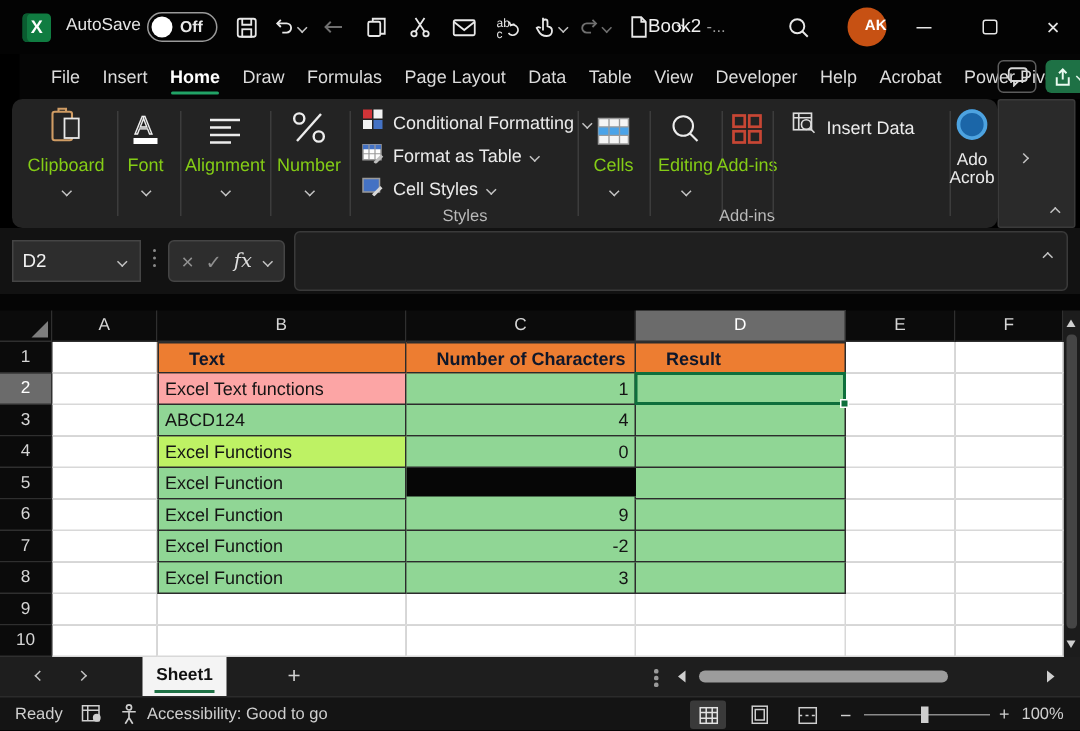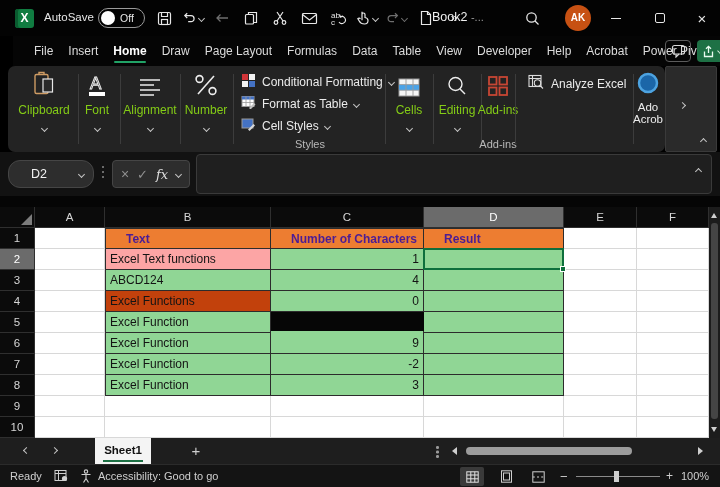--- a/index.html
+++ b/index.html
@@ -14,32 +14,32 @@
   .chev.dim { border-color:#6f6f6f; }
   .vdiv { position:absolute; top:8px; bottom:8px; width:1px; background:#3c3c3c; }
 
   
   .titlebar { position:absolute; left:0; top:0; width:720px; height:36px; background:#030303; }
   .xl-logo { position:absolute; left:15px; top:9px; width:19px; height:19px; background:#107C41;
              border-radius:3px; color:#fff; font-size:12px; font-weight:bold; text-align:center;
              line-height:19px; box-shadow:inset 3px 0 0 #0a5c30; }
   .autosave-label { position:absolute; left:44px; top:11px; font-size:11.5px; color:#e6e6e6; }
   .toggle { position:absolute; left:98px; top:8px; width:47px; height:20px; border:1px solid #9a9a9a;
-            border-radius:10px; }
+            border-radius:10px;font-weight:bold; }
   .toggle .knob { position:absolute; left:2px; top:2px; width:14px; height:14px; background:#fff; border-radius:50%; }
   .toggle .t-label { position:absolute; left:21px; top:3px; font-size:10.5px; color:#e8e8e8; }
   .qat { position:absolute; left:153px; top:0; height:36px; display:flex; align-items:center; gap:7px; }
   .qat .qbtn { width:22px; height:24px; display:flex; align-items:center; justify-content:center; gap:2px; }
   .qat svg { display:block; }
   .doc-title { position:absolute; left:432px; top:10px; font-size:12.5px; color:#f0f0f0; white-space:nowrap; }
   .doc-title .suffix { color:#9a9a9a; font-size:11px; }
   .tb-search { position:absolute; left:520px; top:7px; width:24px; height:22px;
                display:flex; align-items:center; justify-content:center; }
   .avatar { position:absolute; left:565px; top:5px; width:26px; height:26px; border-radius:50%;
-            background:#C75113; color:#fff; font-size:10px; font-weight:bold; text-align:center; line-height:26px; }
+            background:#C75113; color:#fff; font-size:10px; font-weight:bold; text-align:right; line-height:26px; }
   .winbtn { position:absolute; top:0; width:40px; height:36px; display:flex; align-items:center;
             justify-content:center; color:#e6e6e6; }
   .wb-min { left:596px; } .wb-max { left:640px; } .wb-close { left:682px; font-size:15px; }
   .wb-min .bar { width:10px; border-top:1.4px solid #e6e6e6; }
   .wb-max .sq { width:10px; height:10px; border:1.2px solid #e6e6e6; border-radius:2px; }
 
   
   .tabsrow { position:absolute; left:13px; top:36px; width:720px; height:30px; background:#050505;padding-left:16px; }
   .tabs { position:absolute; left:18px; top:0; height:30px; display:flex; align-items:center; gap:9px; }
   .tab { position:relative; padding:0 3px; height:30px; line-height:30px; font-size:12px;
@@ -69,22 +69,22 @@
   .adobe .aline { font-size:11.5px; color:#ebebeb; white-space:nowrap; overflow:hidden; }
   .ribbon-strip { position:absolute; left:665px; top:66px; width:52px; height:86px; background:#2a2a2a;
                   border:1px solid #3a3a3a; border-radius:2px; }
   .strip-next { position:absolute; left:14px; top:36px; }
   .collapse-ribbon { position:absolute; right:10px; bottom:7px; }
   .chev.up { transform:rotate(225deg); } .chev.rt { transform:rotate(-45deg); } .chev.lt { transform:rotate(135deg); }
 
   
   .formularow { position:absolute; left:0; top:152px; width:720px; height:44px; background:#121212; }
   .namebox { position:absolute; left:8px; top:8px; width:86px; height:28px; background:#2d2d2d;
-             border:1px solid #454545; border-radius:12px; color:#f2f2f2; font-size:12.5px;
-             line-height:26px; padding-left:22px; }
+             border:1px solid #454545; border-radius:0; color:#f2f2f2; font-size:12.5px;
+             line-height:26px; padding-left:6px; }
   .namebox .chev { position:absolute; right:9px; top:11px; }
   .fdots { position:absolute; left:102px; top:14px; width:2px; height:2px; background:#8a8a8a; border-radius:50%;
            box-shadow:0 5px 0 #8a8a8a, 0 10px 0 #8a8a8a; }
   .fxbox { position:absolute; left:112px; top:8px; width:78px; height:28px; background:#2d2d2d;
            border:1px solid #454545; border-radius:4px; display:flex; align-items:center;
            justify-content:space-evenly; }
   .fx-x { color:#909090; font-size:14px; } 
   .fx-check { color:#909090; font-size:13px; }
   .fx-fx { color:#dedede; font-size:13px; font-style:italic; font-family:"DejaVu Serif", serif; }
   .finput { position:absolute; left:196px; top:2px; width:516px; height:40px; background:#1f1f1f;
@@ -98,21 +98,21 @@
   .hdr { position:absolute; background:#0b0b0b; color:#d6d6d6; font-size:11.5px; text-align:center;
          line-height:21px; border-right:1px solid #2f2f2f; border-bottom:1px solid #2f2f2f; }
   .hdr.sel { background:#6b6b6b; color:#fff; }
   .corner { position:absolute; background:#0b0b0b; border-right:1px solid #2f2f2f; border-bottom:1px solid #2f2f2f; }
   .corner .tri { position:absolute; right:2px; bottom:2px; width:0; height:0;
                  border-left:11px solid transparent; border-bottom:11px solid #7d7d7d; }
   .cell { position:absolute; background:#fff; border-right:1px solid #d8d8d8; border-bottom:1px solid #d8d8d8;
           font-size:12px; color:#141414; line-height:20px; white-space:nowrap; overflow:hidden; padding:0 4px; }
   .cell.tbl { border-right:1px solid #2c2c2c; border-bottom:1px solid #2c2c2c; }
   .cell.topb { border-top:1px solid #2c2c2c; } .cell.leftb { border-left:1px solid #2c2c2c; }
-  .cell.bold { font-weight:bold; color:#4c1d95;padding-left:20px; }
+  .cell.bold { font-weight:bold; color:#0f172a;padding-left:20px; }
   .cell.num { text-align:right; }
   .selbox { position:absolute; border:2px solid #0E6F3C; pointer-events:none; }
   .fillh { position:absolute; width:6px; height:6px; background:#0E6F3C; border:1px solid #fff; }
   .vscroll { position:absolute; left:709px; top:0; width:11px; height:231px; background:#1c1c1c; }
   .vscroll .thumb { position:absolute; left:2px; width:7px; background:#454545; border-radius:3px; }
   .tri-up { position:absolute; left:2px; top:6px; width:0; height:0; border-left:3.5px solid transparent;
             border-right:3.5px solid transparent; border-bottom:5px solid #cfcfcf; }
   .tri-dn { position:absolute; left:2px; bottom:6px; width:0; height:0; border-left:3.5px solid transparent;
             border-right:3.5px solid transparent; border-top:5px solid #cfcfcf; }
 
@@ -247,22 +247,22 @@
       </div>
     <div class="winbtn wb-close">×</div>
   </div>
 
   <div class="tabsrow">
     <div class="tabs">
         <span class="tab">File</span>
         <span class="tab">Insert</span>
         <span class="tab active">Home</span>
         <span class="tab">Draw</span>
+        <span class="tab">Formulas</span>
         <span class="tab">Page Layout</span>
-        <span class="tab">Formulas</span>
         <span class="tab">Data</span>
         <span class="tab">Table</span>
         <span class="tab">View</span>
         <span class="tab">Developer</span>
         <span class="tab">Help</span>
         <span class="tab">Acrobat</span>
         <span class="tab">Power Pivot</span>
       </div>
     <div class="comment-btn">
       <svg width="15" height="14" viewBox="0 0 15 14" fill="none" stroke="#d8d8d8" stroke-width="1.2">
@@ -408,21 +408,21 @@
 
     <div class="analyze-btn">
       <span>
         <svg width="17" height="16" viewBox="0 0 17 16" fill="none" stroke="#dcdcdc" stroke-width="1.1">
           <rect x="1" y="1.5" width="12" height="11"></rect>
             <path d="M1 4.5h12M4.5 1.5v11"></path>
           <circle cx="9.5" cy="9" r="3.2"></circle>
             <path d="m12 11.5 3 3"></path>
         </svg>
       </span>
-      <span class="alabel">Analyze Excel</span>
+      <span class="alabel">Insert Data</span>
     </div>
     <div class="vdiv" style="left:625px;"></div>
 
     <div class="adobe">
       <div class="bicon" style="height:26px;display:flex;align-items:flex-end;justify-content:center;">
         <svg width="24" height="24" viewBox="0 0 24 24">
           <circle cx="12" cy="12" r="10" fill="#1B66A8"></circle>
             <circle cx="12" cy="12" r="9" fill="none" stroke="#4DA3E0" stroke-width="2.5"></circle>
         </svg>
       </div>
@@ -492,21 +492,21 @@
       <div class="cell tbl" style="left: 424px; top: 42px; width: 140px; height: 21px; background: rgb(144, 214, 149);"></div>
       <div class="cell" style="left: 564px; top: 42px; width: 73px; height: 21px; background: rgb(255, 255, 255);"></div>
       <div class="cell" style="left: 637px; top: 42px; width: 72px; height: 21px; background: rgb(255, 255, 255);"></div>
       <div class="cell" style="left: 35px; top: 63px; width: 70px; height: 21px; background: rgb(255, 255, 255);"></div>
       <div class="cell tbl leftb" style="left: 105px; top: 63px; width: 166px; height: 21px; background: rgb(144, 214, 149);">ABCD124</div>
       <div class="cell tbl num" style="left: 271px; top: 63px; width: 153px; height: 21px; background: rgb(144, 214, 149);">4</div>
       <div class="cell tbl" style="left: 424px; top: 63px; width: 140px; height: 21px; background: rgb(144, 214, 149);"></div>
       <div class="cell" style="left: 564px; top: 63px; width: 73px; height: 21px; background: rgb(255, 255, 255);"></div>
       <div class="cell" style="left: 637px; top: 63px; width: 72px; height: 21px; background: rgb(255, 255, 255);"></div>
       <div class="cell" style="left: 35px; top: 84px; width: 70px; height: 21px; background: rgb(255, 255, 255);"></div>
-      <div class="cell tbl leftb" style="left: 105px; top: 84px; width: 166px; height: 21px; background: #c2410c;">Excel Functions</div>
+      <div class="cell tbl leftb" style="left: 105px; top: 84px; width: 166px; height: 21px; background: #bef264;">Excel Functions</div>
       <div class="cell tbl num" style="left: 271px; top: 84px; width: 153px; height: 21px; background: rgb(144, 214, 149);">0</div>
       <div class="cell tbl" style="left: 424px; top: 84px; width: 140px; height: 21px; background: rgb(144, 214, 149);"></div>
       <div class="cell" style="left: 564px; top: 84px; width: 73px; height: 21px; background: rgb(255, 255, 255);"></div>
       <div class="cell" style="left: 637px; top: 84px; width: 72px; height: 21px; background: rgb(255, 255, 255);"></div>
       <div class="cell" style="left: 35px; top: 105px; width: 70px; height: 21px; background: rgb(255, 255, 255);"></div>
       <div class="cell tbl leftb" style="left: 105px; top: 105px; width: 166px; height: 21px; background: rgb(144, 214, 149);">Excel Function</div>
       <div class="cell tbl num" style="left: 271px; top: 105px; width: 153px; height: 21px; background: rgb(144, 214, 149); margin-top: 19px;">18</div>
       <div class="cell tbl" style="left: 424px; top: 105px; width: 140px; height: 21px; background: rgb(144, 214, 149);"></div>
       <div class="cell" style="left: 564px; top: 105px; width: 73px; height: 21px; background: rgb(255, 255, 255);"></div>
       <div class="cell" style="left: 637px; top: 105px; width: 72px; height: 21px; background: rgb(255, 255, 255);"></div>

